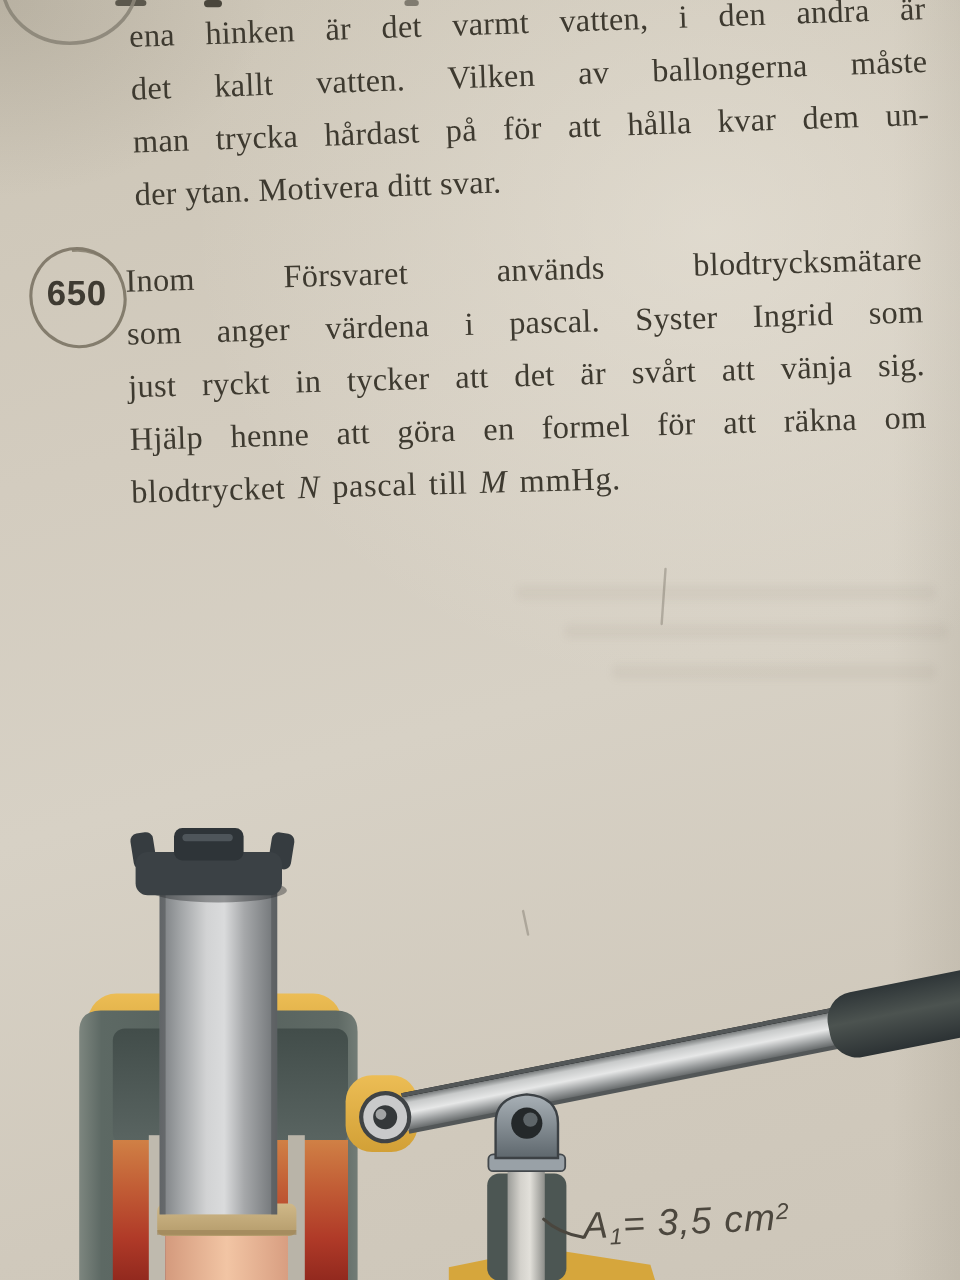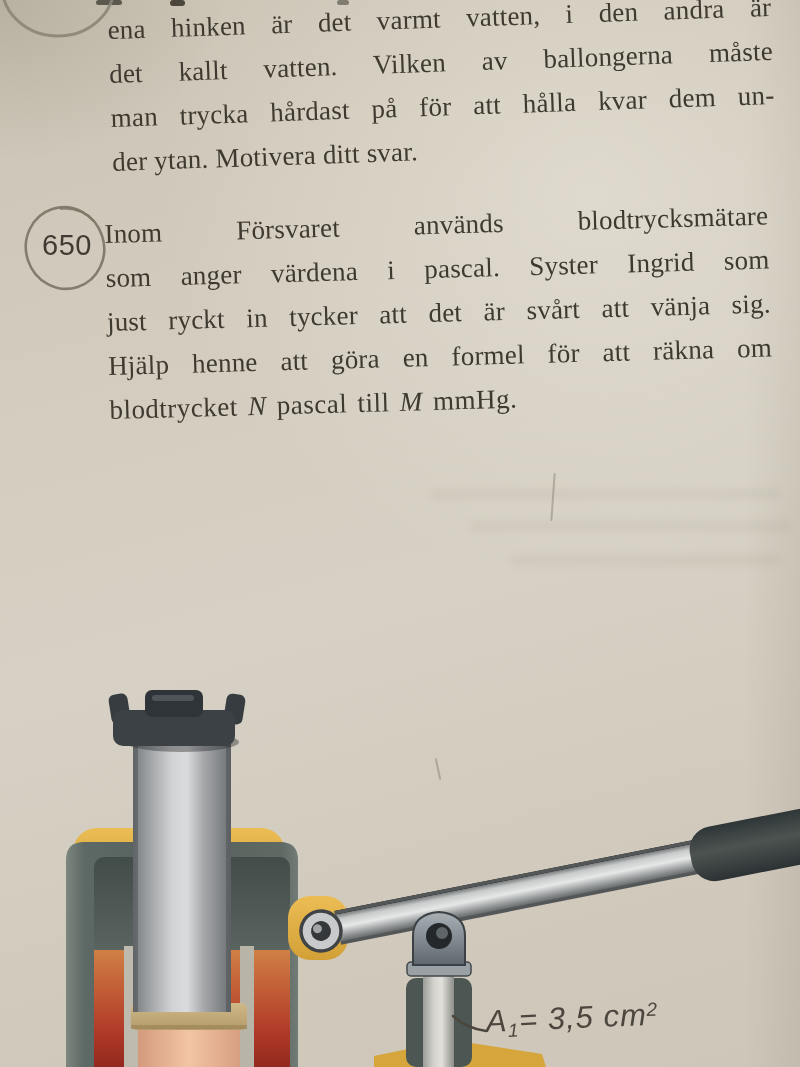--- a/index.html
+++ b/index.html
@@ -13,22 +13,22 @@
     font-family:"Liberation Serif", serif;
     color:#3e3a30;
   }
   .textblock{position:absolute;}
   .line{
     font-size:27px;line-height:44px;letter-spacing:0.2px;
     white-space:nowrap;
   }
   .line.justify{white-space:normal;text-align:justify;text-align-last:justify;}
   .num-circle-label{
-    position:absolute;font-family:"Liberation Sans", sans-serif;font-weight:normal;
-    font-size:29px;color:#3f3b32;letter-spacing:0.5px;text-align:right;
+    position:absolute;font-family:"Liberation Sans", sans-serif;font-weight:bold;
+    font-size:29px;color:#3f3b32;letter-spacing:0.5px;text-align:center;
   }
   .pencil-svg{position:absolute;overflow:visible;}
   .frag{position:absolute;background:#4a463c;border-radius:3px;}
   .ghost{position:absolute;background:rgba(122,115,97,0.07);filter:blur(3px);border-radius:5px;}
   .hair{position:absolute;background:rgba(95,88,75,0.33);border-radius:1px;}
   .figure-svg{position:absolute;left:0;top:620px;}
   .area-label{
     position:absolute;left:486px;top:1004px;
     font-family:"Liberation Sans", sans-serif;font-style:italic;
     font-size:31px;color:#4c473e;letter-spacing:1px;white-space:nowrap;

